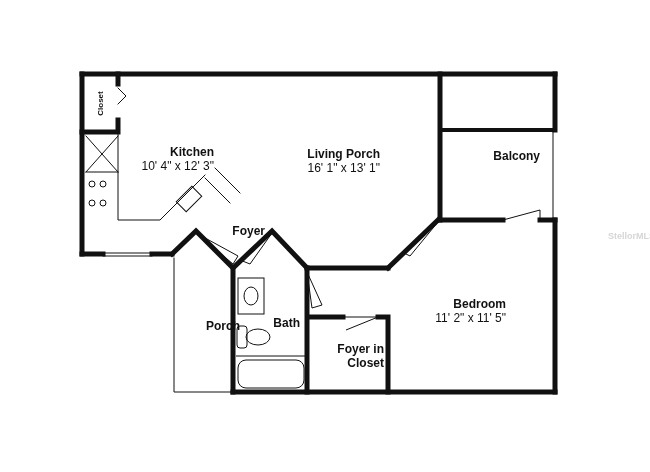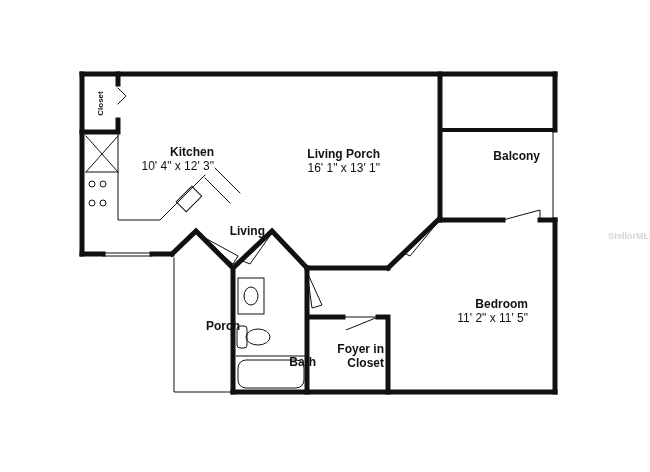--- a/index.html
+++ b/index.html
@@ -84,27 +84,27 @@
   <span class="dim">10' 4" x 12' 3"</span>
 </div>
 
 <div class="lbl" style="left:280px;top:147px;width:100px;">
   <span>Living Porch</span>
   <span class="dim">16' 1" x 13' 1"</span>
 </div>
 
 <div class="lbl" style="left:460px;top:149px;width:80px;">Balcony</div>
 
-<div class="lbl" style="left:205px;top:224px;width:60px;">Living</div>
+<div class="lbl" style="left:205px;top:224px;width:60px;">Foyer</div>
 
 <div class="lbl" style="left:176px;top:319px;width:64px;">Porch</div>
 
-<div class="lbl" style="left:276px;top:316px;width:40px;margin-top:39px;">Bath</div>
+<div class="lbl" style="left:260px;top:316px;width:40px;">Bath</div>
 
-<div class="lbl" style="left:428px;top:297px;width:100px;">
+<div class="lbl" style="left:406px;top:297px;width:100px;">
   <span>Bedroom</span>
   <span class="dim">11' 2" x 11' 5"</span>
 </div>
 
 <div class="lbl" style="left:312px;top:342px;width:72px;white-space:pre-line;">Foyer in
 Closet</div>
 
 <div class="wm" style="left:608px;top:231px;">StellorMLS</div>
 
 </body></html>

